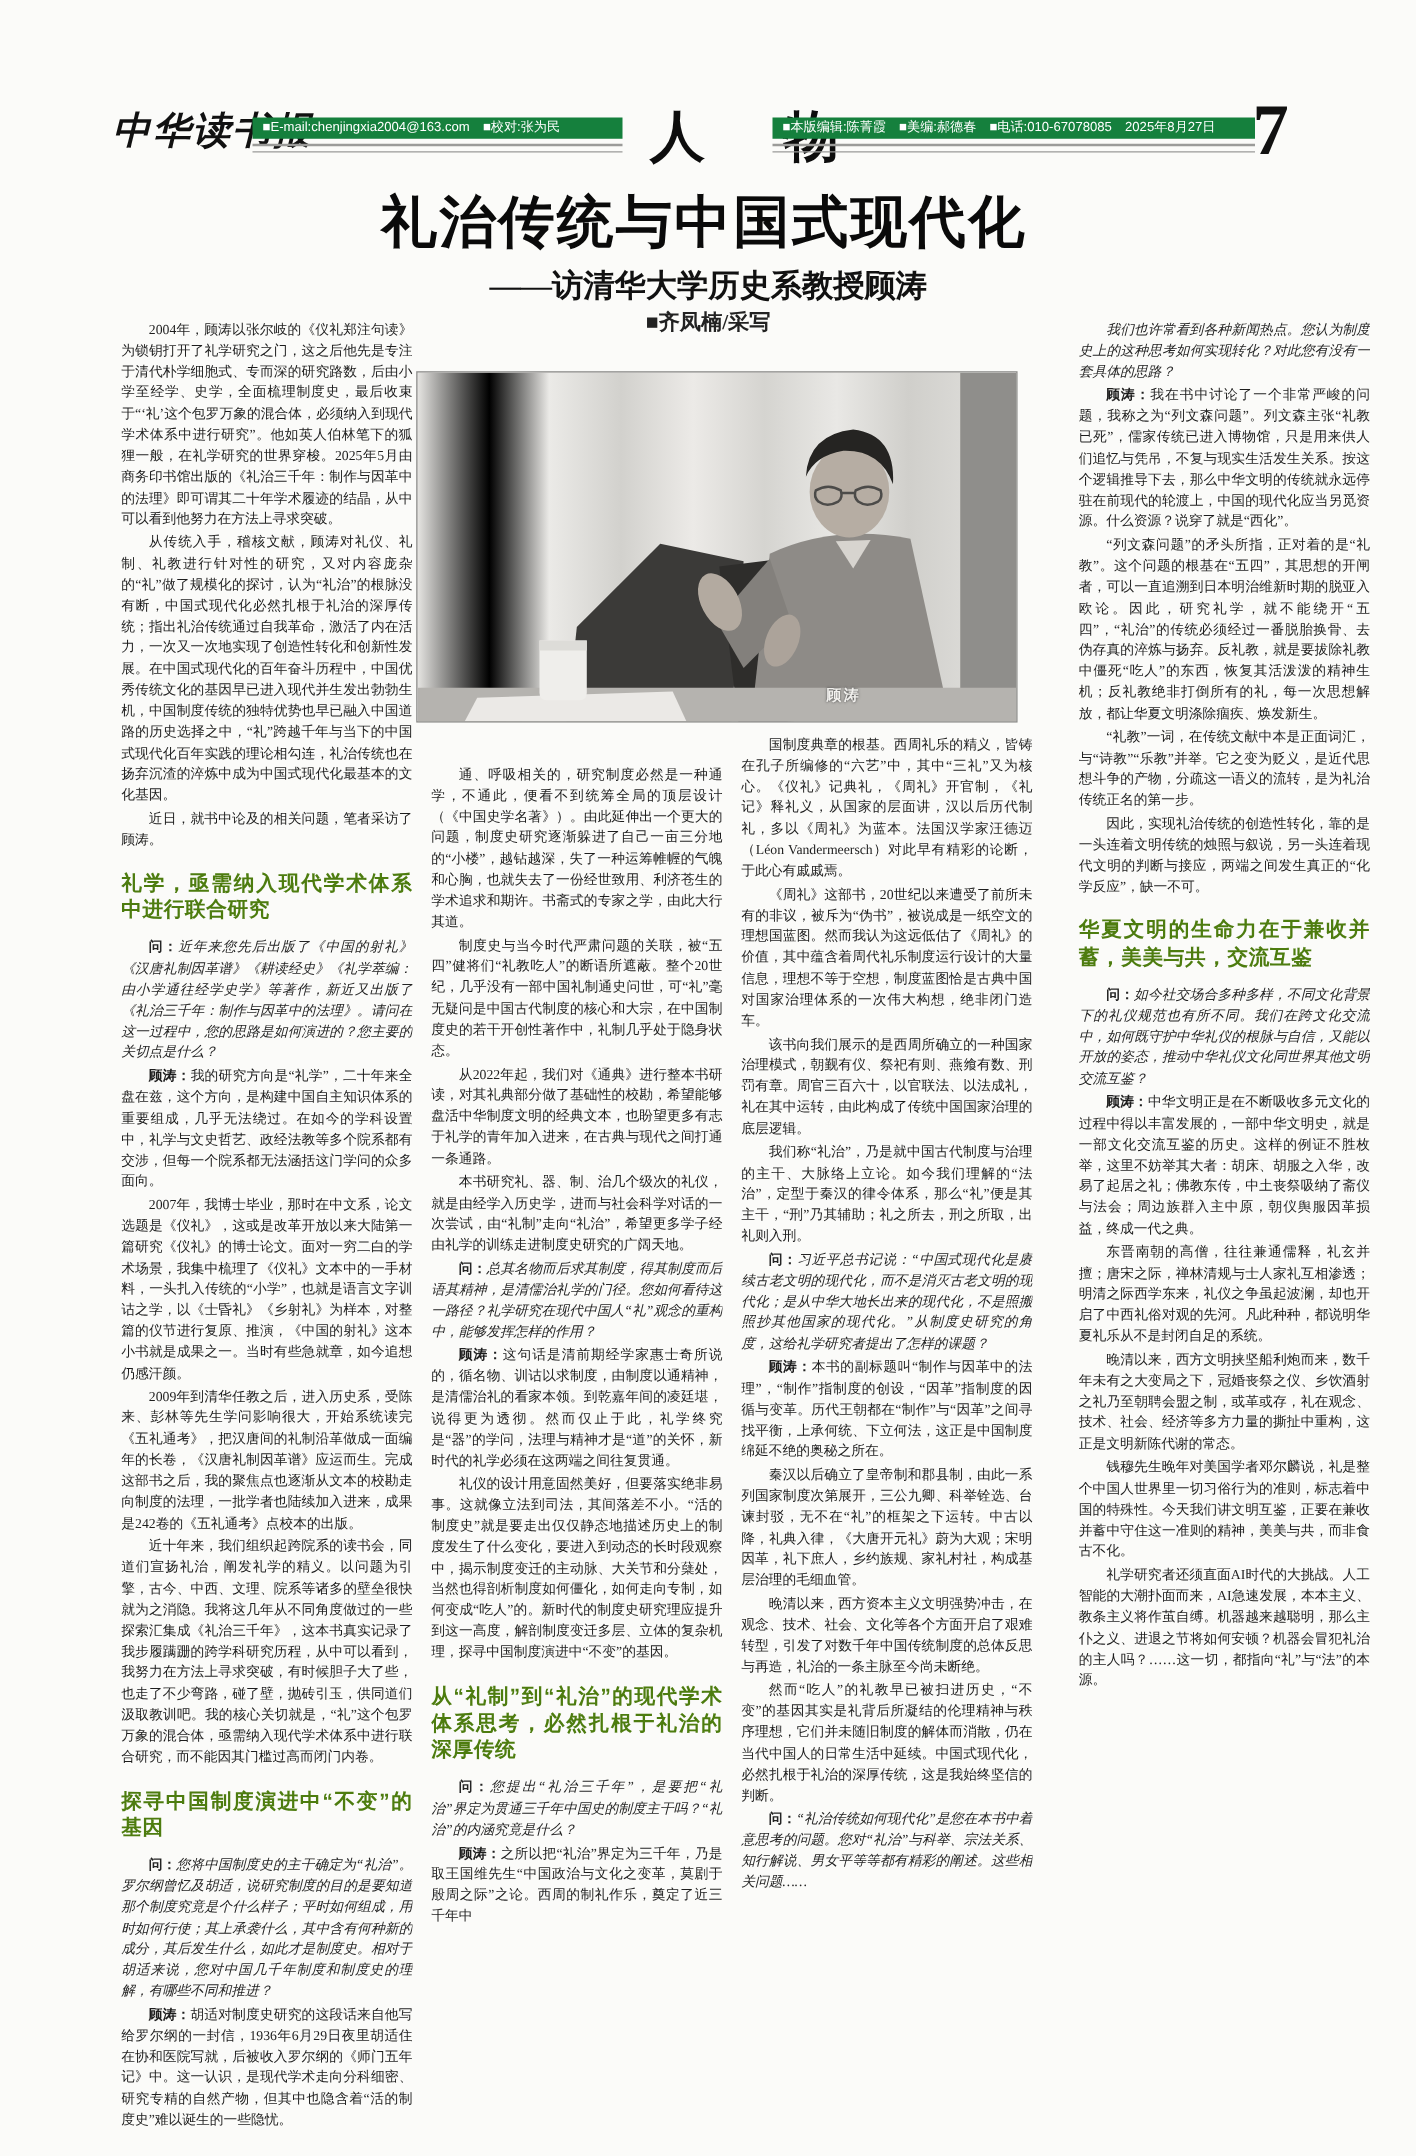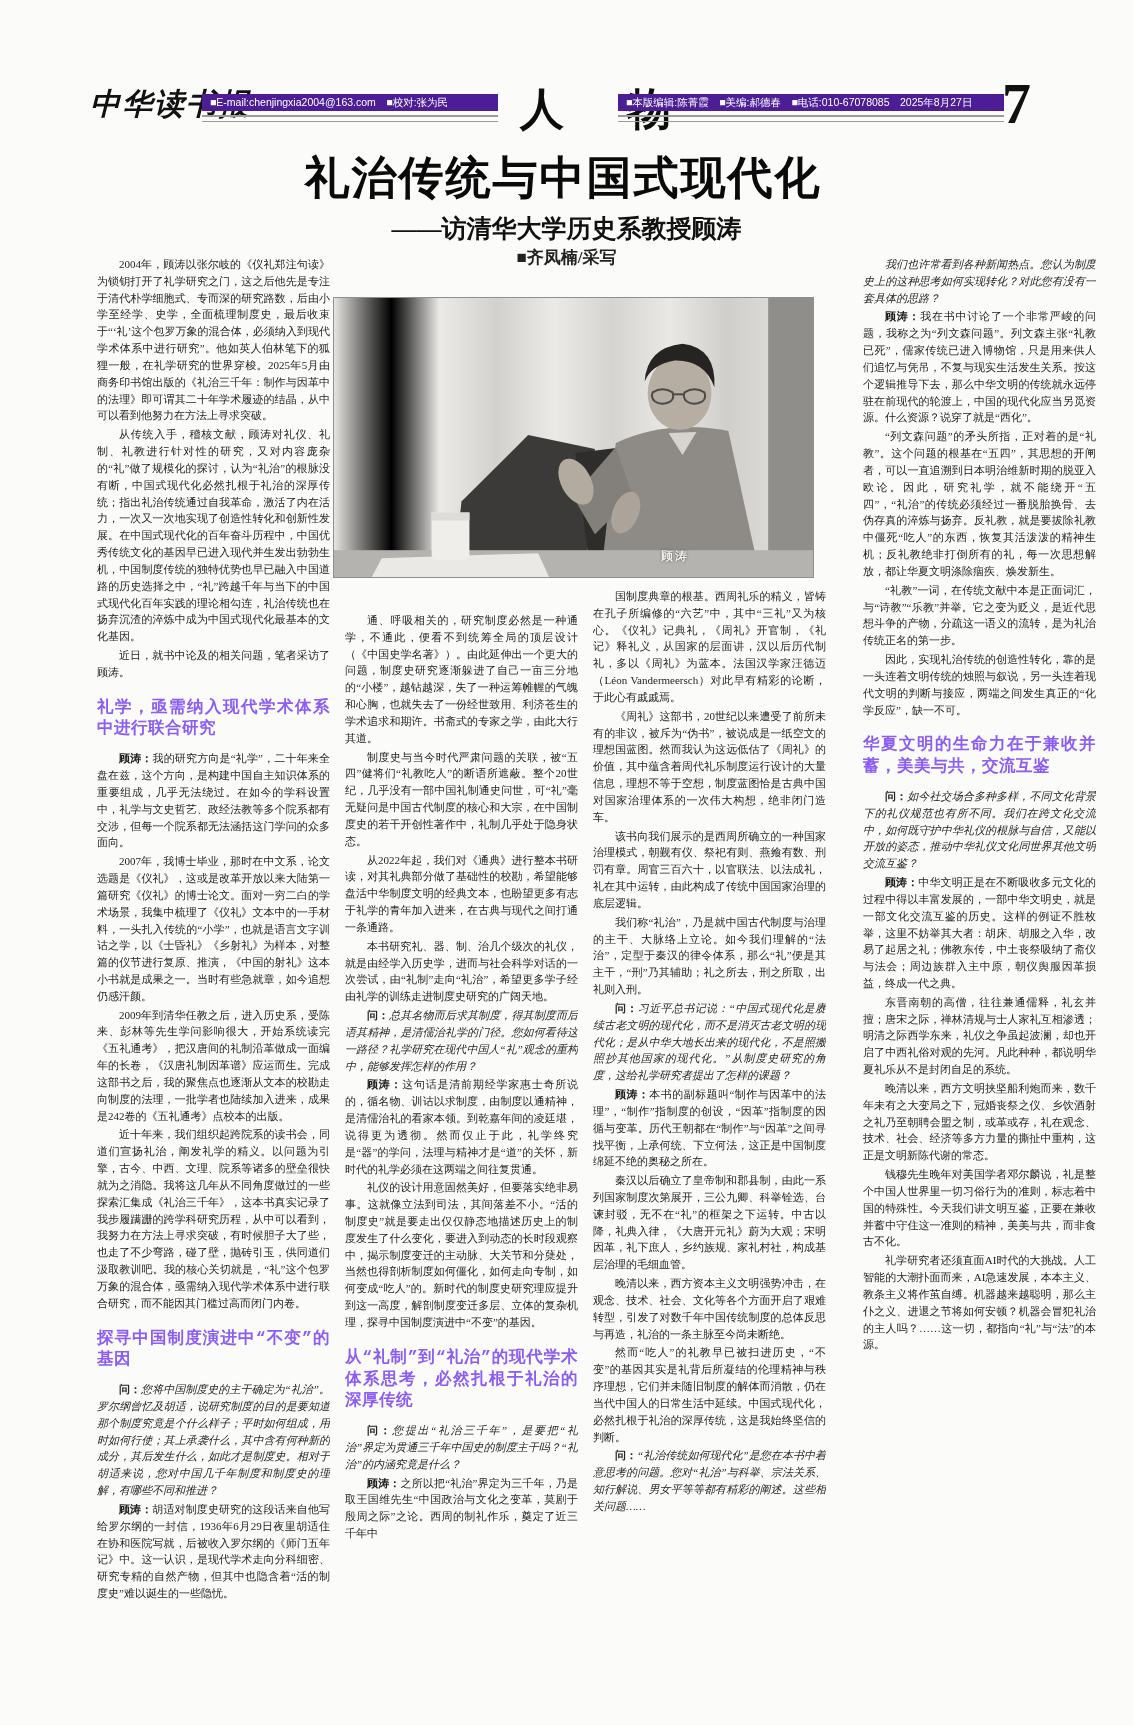--- a/index.html
+++ b/index.html
@@ -1,21 +1,21 @@
 <!DOCTYPE html>
 <html><head>
 <meta charset="utf-8">
 <style>
   html,body{margin:0;padding:0;background:#d9d8d4;}
   .page{position:relative;width:1133px;height:1725px;margin:0 auto;background:#fbfbf9;
         overflow:hidden;font-family:"Liberation Serif",serif;color:#1b1b1b;}
   
   .logo{position:absolute;left:90px;top:84px;font-size:30px;font-weight:900;font-style:italic;
         letter-spacing:2px;color:#111;white-space:nowrap;}
-  .bar{position:absolute;top:94px;height:17px;background:#4c1d95;color:#fff;
+  .bar{position:absolute;top:94px;height:17px;background:#15803d;color:#fff;
        font-family:"Liberation Sans",sans-serif;font-size:10.5px;line-height:17px;
        padding:0 8px;box-sizing:border-box;white-space:nowrap;overflow:hidden;}
   #bar-left{left:202px;width:296px;}
   #bar-right{left:618px;width:386px;}
   .bar-rule{position:absolute;top:115px;height:4px;border-top:2px solid #9b9b99;
             border-bottom:1px solid #9b9b99;}
   #rule-left{left:202px;width:296px;}
   #rule-right{left:618px;width:386px;}
   .section-title{position:absolute;left:520px;top:80px;font-size:44px;font-weight:700;
         letter-spacing:26px;color:#0d0d0d;white-space:nowrap;}
@@ -37,22 +37,22 @@
   .col{position:absolute;width:233px;overflow:hidden;text-align:justify;
        font-size:11px;line-height:1.53;color:#1d1d1d;margin-left:12px;}
   #col1{left:85px;top:256px;height:1448px;}
   #col2{left:333px;top:612px;height:1092px;}
   #col3{left:581px;top:588px;height:1116px;}
   #col4{left:851px;top:256px;height:1448px;}
   .blk{margin:0 0 2px 0;}
   .para,.question,.answer{text-indent:2em;}
   .question{font-style:italic;color:#242424;}
   .question b,.answer b{font-weight:700;font-style:normal;}
-  .subhead{text-indent:0;font-family:Liberation Mono, monospace;font-weight:900;
-           font-size:16.5px;line-height:1.32;margin:16px 0 10px 0;color:#8b5cf6;
+  .subhead{text-indent:0;font-family:Liberation Sans, sans-serif;font-weight:900;
+           font-size:16.5px;line-height:1.32;margin:16px 0 10px 0;color:#4d7c0f;
            letter-spacing:0.5px;font-style:normal;}
 </style>
 </head>
 <body>
 
 <div class="page">
 
   <div class="logo">中华读书报</div>
   <div class="bar" id="bar-left">■E-mail:chenjingxia2004@163.com　■校对:张为民</div>
   <div class="bar-rule" id="rule-left"></div>
@@ -100,20 +100,21 @@
       <path d="M98,216 h38 v8 h-38 Z" fill="#dddcd8"></path>
     </svg>
   </div>
   <div class="photo-caption">顾涛</div>
 
   <div class="col" id="col1">
       <div class="blk para">2004年，顾涛以张尔岐的《仪礼郑注句读》为锁钥打开了礼学研究之门，这之后他先是专注于清代朴学细胞式、专而深的研究路数，后由小学至经学、史学，全面梳理制度史，最后收束于“‘礼’这个包罗万象的混合体，必须纳入到现代学术体系中进行研究”。他如英人伯林笔下的狐狸一般，在礼学研究的世界穿梭。2025年5月由商务印书馆出版的《礼治三千年：制作与因革中的法理》即可谓其二十年学术履迹的结晶，从中可以看到他努力在方法上寻求突破。</div>
       <div class="blk para">从传统入手，稽核文献，顾涛对礼仪、礼制、礼教进行针对性的研究，又对内容庞杂的“礼”做了规模化的探讨，认为“礼治”的根脉没有断，中国式现代化必然扎根于礼治的深厚传统；指出礼治传统通过自我革命，激活了内在活力，一次又一次地实现了创造性转化和创新性发展。在中国式现代化的百年奋斗历程中，中国优秀传统文化的基因早已进入现代并生发出勃勃生机，中国制度传统的独特优势也早已融入中国道路的历史选择之中，“礼”跨越千年与当下的中国式现代化百年实践的理论相勾连，礼治传统也在扬弃沉渣的淬炼中成为中国式现代化最基本的文化基因。</div>
       <div class="blk para">近日，就书中论及的相关问题，笔者采访了顾涛。</div>
       <div class="blk subhead">礼学，亟需纳入现代学术体系中进行联合研究</div>
+      <div class="blk question"><b>问：</b>近年来您先后出版了《中国的射礼》《汉唐礼制因革谱》《耕读经史》《礼学萃编：由小学通往经学史学》等著作，新近又出版了《礼治三千年：制作与因革中的法理》。请问在这一过程中，您的思路是如何演进的？您主要的关切点是什么？</div>
       <div class="blk answer"><b>顾涛：</b>我的研究方向是“礼学”，二十年来全盘在兹，这个方向，是构建中国自主知识体系的重要组成，几乎无法绕过。在如今的学科设置中，礼学与文史哲艺、政经法教等多个院系都有交涉，但每一个院系都无法涵括这门学问的众多面向。</div>
       <div class="blk para">2007年，我博士毕业，那时在中文系，论文选题是《仪礼》，这或是改革开放以来大陆第一篇研究《仪礼》的博士论文。面对一穷二白的学术场景，我集中梳理了《仪礼》文本中的一手材料，一头扎入传统的“小学”，也就是语言文字训诂之学，以《士昏礼》《乡射礼》为样本，对整篇的仪节进行复原、推演，《中国的射礼》这本小书就是成果之一。当时有些急就章，如今追想仍感汗颜。</div>
       <div class="blk para">2009年到清华任教之后，进入历史系，受陈来、彭林等先生学问影响很大，开始系统读完《五礼通考》，把汉唐间的礼制沿革做成一面编年的长卷，《汉唐礼制因革谱》应运而生。完成这部书之后，我的聚焦点也逐渐从文本的校勘走向制度的法理，一批学者也陆续加入进来，成果是242卷的《五礼通考》点校本的出版。</div>
       <div class="blk para">近十年来，我们组织起跨院系的读书会，同道们宣扬礼治，阐发礼学的精义。以问题为引擎，古今、中西、文理、院系等诸多的壁垒很快就为之消隐。我将这几年从不同角度做过的一些探索汇集成《礼治三千年》，这本书真实记录了我步履蹒跚的跨学科研究历程，从中可以看到，我努力在方法上寻求突破，有时候胆子大了些，也走了不少弯路，碰了壁，抛砖引玉，供同道们汲取教训吧。我的核心关切就是，“礼”这个包罗万象的混合体，亟需纳入现代学术体系中进行联合研究，而不能因其门槛过高而闭门内卷。</div>
       <div class="blk subhead">探寻中国制度演进中“不变”的基因</div>
       <div class="blk question"><b>问：</b>您将中国制度史的主干确定为“礼治”。罗尔纲曾忆及胡适，说研究制度的目的是要知道那个制度究竟是个什么样子；平时如何组成，用时如何行使；其上承袭什么，其中含有何种新的成分，其后发生什么，如此才是制度史。相对于胡适来说，您对中国几千年制度和制度史的理解，有哪些不同和推进？</div>
       <div class="blk answer"><b>顾涛：</b>胡适对制度史研究的这段话来自他写给罗尔纲的一封信，1936年6月29日夜里胡适住在协和医院写就，后被收入罗尔纲的《师门五年记》中。这一认识，是现代学术走向分科细密、研究专精的自然产物，但其中也隐含着“活的制度史”难以诞生的一些隐忧。</div>
     </div>
   <div class="col" id="col2">
       <div class="blk para">通、呼吸相关的，研究制度必然是一种通学，不通此，便看不到统筹全局的顶层设计（《中国史学名著》）。由此延伸出一个更大的问题，制度史研究逐渐躲进了自己一亩三分地的“小楼”，越钻越深，失了一种运筹帷幄的气魄和心胸，也就失去了一份经世致用、利济苍生的学术追求和期许。书斋式的专家之学，由此大行其道。</div>

